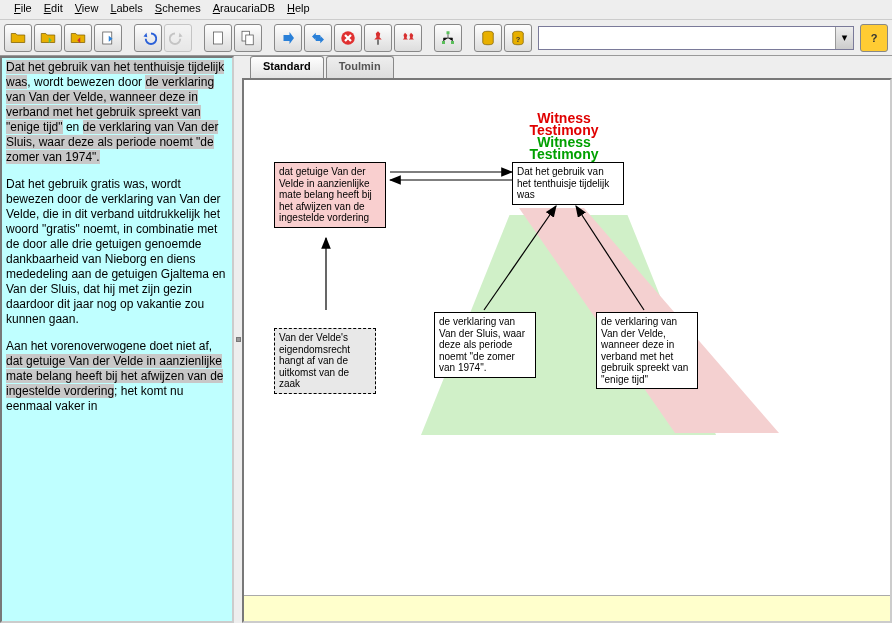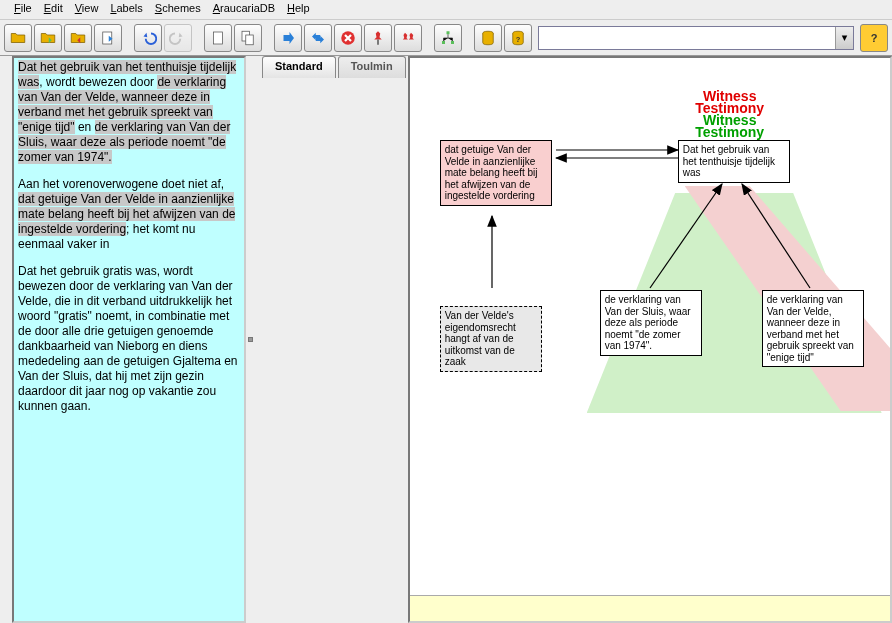--- a/index.html
+++ b/index.html
@@ -7,27 +7,27 @@
 .menubar { background: #eeeeee; height: 20px; display: flex; padding: 0 8px; border-bottom: 1px solid #ccc; }
 .menu-item { padding: 2px 6px; cursor: pointer; }
 .menu-item u { text-decoration: underline; }
 .toolbar { background: #eeeeee; height: 36px; display: flex; align-items: center; padding: 2px 4px; border-bottom: 1px solid #999; gap: 2px; }
 .tbtn { width: 28px; height: 28px; border: 1px solid #888; background: linear-gradient(#fefefe,#ddd); border-radius: 3px; display: flex; align-items: center; justify-content: center; cursor: pointer; }
 .tbtn svg { width: 18px; height: 18px; }
 .tsep { width: 8px; }
 .combo { flex: 1; height: 24px; border: 1px solid #7a7a99; background: #fff; margin-left: 4px; display: flex; align-items: center; }
 .combo-arrow { width: 18px; height: 22px; background: linear-gradient(#eee,#ccc); border-left: 1px solid #999; display:flex; align-items:center; justify-content:center; margin-left:auto; }
 .help-btn { width: 28px; height: 28px; margin-left: 4px; border: 1px solid #888; background: #ffcc33; border-radius: 3px; display:flex; align-items:center; justify-content:center; font-weight:bold; color:#333; cursor:pointer; }
-.main { display: flex; height: 567px; margin-left: 12px; }
+.main { display: flex; height: 567px; }
 .left-pane { width: 234px; background: #bfffff; border: 2px inset #ccc; overflow: hidden; padding: 2px 4px; line-height: 1.25; font-size: 12px; }
 .left-pane p { margin-bottom: 12px; }
 .left-pane .hl { background: #c8c8c8; }
 .splitter { width: 8px; background: #eeeeee; cursor: col-resize; display:flex; flex-direction:column; align-items:center; justify-content:center; }
 .splitter-grip { width:5px; height:5px; background:#999; border:1px solid #777; margin:40px 0;}
-.right-pane { flex: 1; display: flex; flex-direction: row; background: #eeeeee; justify-content: space-between; }
+.right-pane { flex: 1; display: flex; flex-direction: column; background: #eeeeee; justify-content: space-between; }
 .tabs { display: flex; height: 22px; background: #eeeeee; padding-left: 8px; }
 .tab { padding: 3px 12px; border: 1px solid #888; border-bottom: none; background: linear-gradient(#fefefe,#e4e4e4); margin-right: 2px; border-radius: 3px 3px 0 0; font-weight: bold; cursor:pointer; }
 .tab.inactive { background: linear-gradient(#eee,#ddd); color:#555; font-weight:bold; }
 .canvas-wrap { flex:1; border: 2px inset #ccc; background:#fff; position:relative; overflow:hidden; }
 .diagram { position:absolute; inset:0; }
 .node { position:absolute; border:1px solid #000; background:#fff; padding:3px 4px; font-size:10px; line-height:1.15; }
 .node.pink { background:#f9cfcf; }
 .node.dashed { border:1.5px dashed #000; background:#e8e8e8; }
 .shade { position:absolute; }
 .shade.green { background:#d0f0c8; }
@@ -160,28 +160,28 @@
   <div class="help-btn">?</div>
 </div>
 
 <div class="main">
   <div class="left-pane">
     <p>
       <span class="hl">Dat het gebruik van het tenthuisje tijdelijk was</span><span>, wordt bewezen door </span><span class="hl">de verklaring van Van der Velde, wanneer deze
 in verband met het gebruik spreekt van "enige tijd"</span><span> en </span><span class="hl">de verklaring van Van der Sluis, waar deze als periode noemt
 "de zomer van 1974".</span>
     </p>
+    <p>Dat het gebruik gratis was, wordt bewezen door de verklaring van Van der Velde, die in dit verband uitdrukkelijk het
+woord "gratis" noemt, in combinatie met de door alle drie getuigen genoemde dankbaarheid van Nieborg en diens
+mededeling aan de getuigen Gjaltema en Van der Sluis, dat hij met zijn gezin daardoor dit jaar nog op vakantie zou
+kunnen gaan.</p>
     <p>
       <span>Aan het vorenoverwogene doet niet af, </span><span class="hl">dat getuige Van der Velde in aanzienlijke mate belang heeft bij het afwijzen
 van de ingestelde vordering</span><span>; het komt nu eenmaal vaker in</span>
     </p>
-    <p>Dat het gebruik gratis was, wordt bewezen door de verklaring van Van der Velde, die in dit verband uitdrukkelijk het
-woord "gratis" noemt, in combinatie met de door alle drie getuigen genoemde dankbaarheid van Nieborg en diens
-mededeling aan de getuigen Gjaltema en Van der Sluis, dat hij met zijn gezin daardoor dit jaar nog op vakantie zou
-kunnen gaan.</p>
   </div>
   <div class="splitter">
     <div class="splitter-grip"></div>
   </div>
   <div class="right-pane">
     <div class="tabs">
       <div class="tab">Standard</div>
       <div class="tab inactive">Toulmin</div>
     </div>
     <div class="canvas-wrap">

